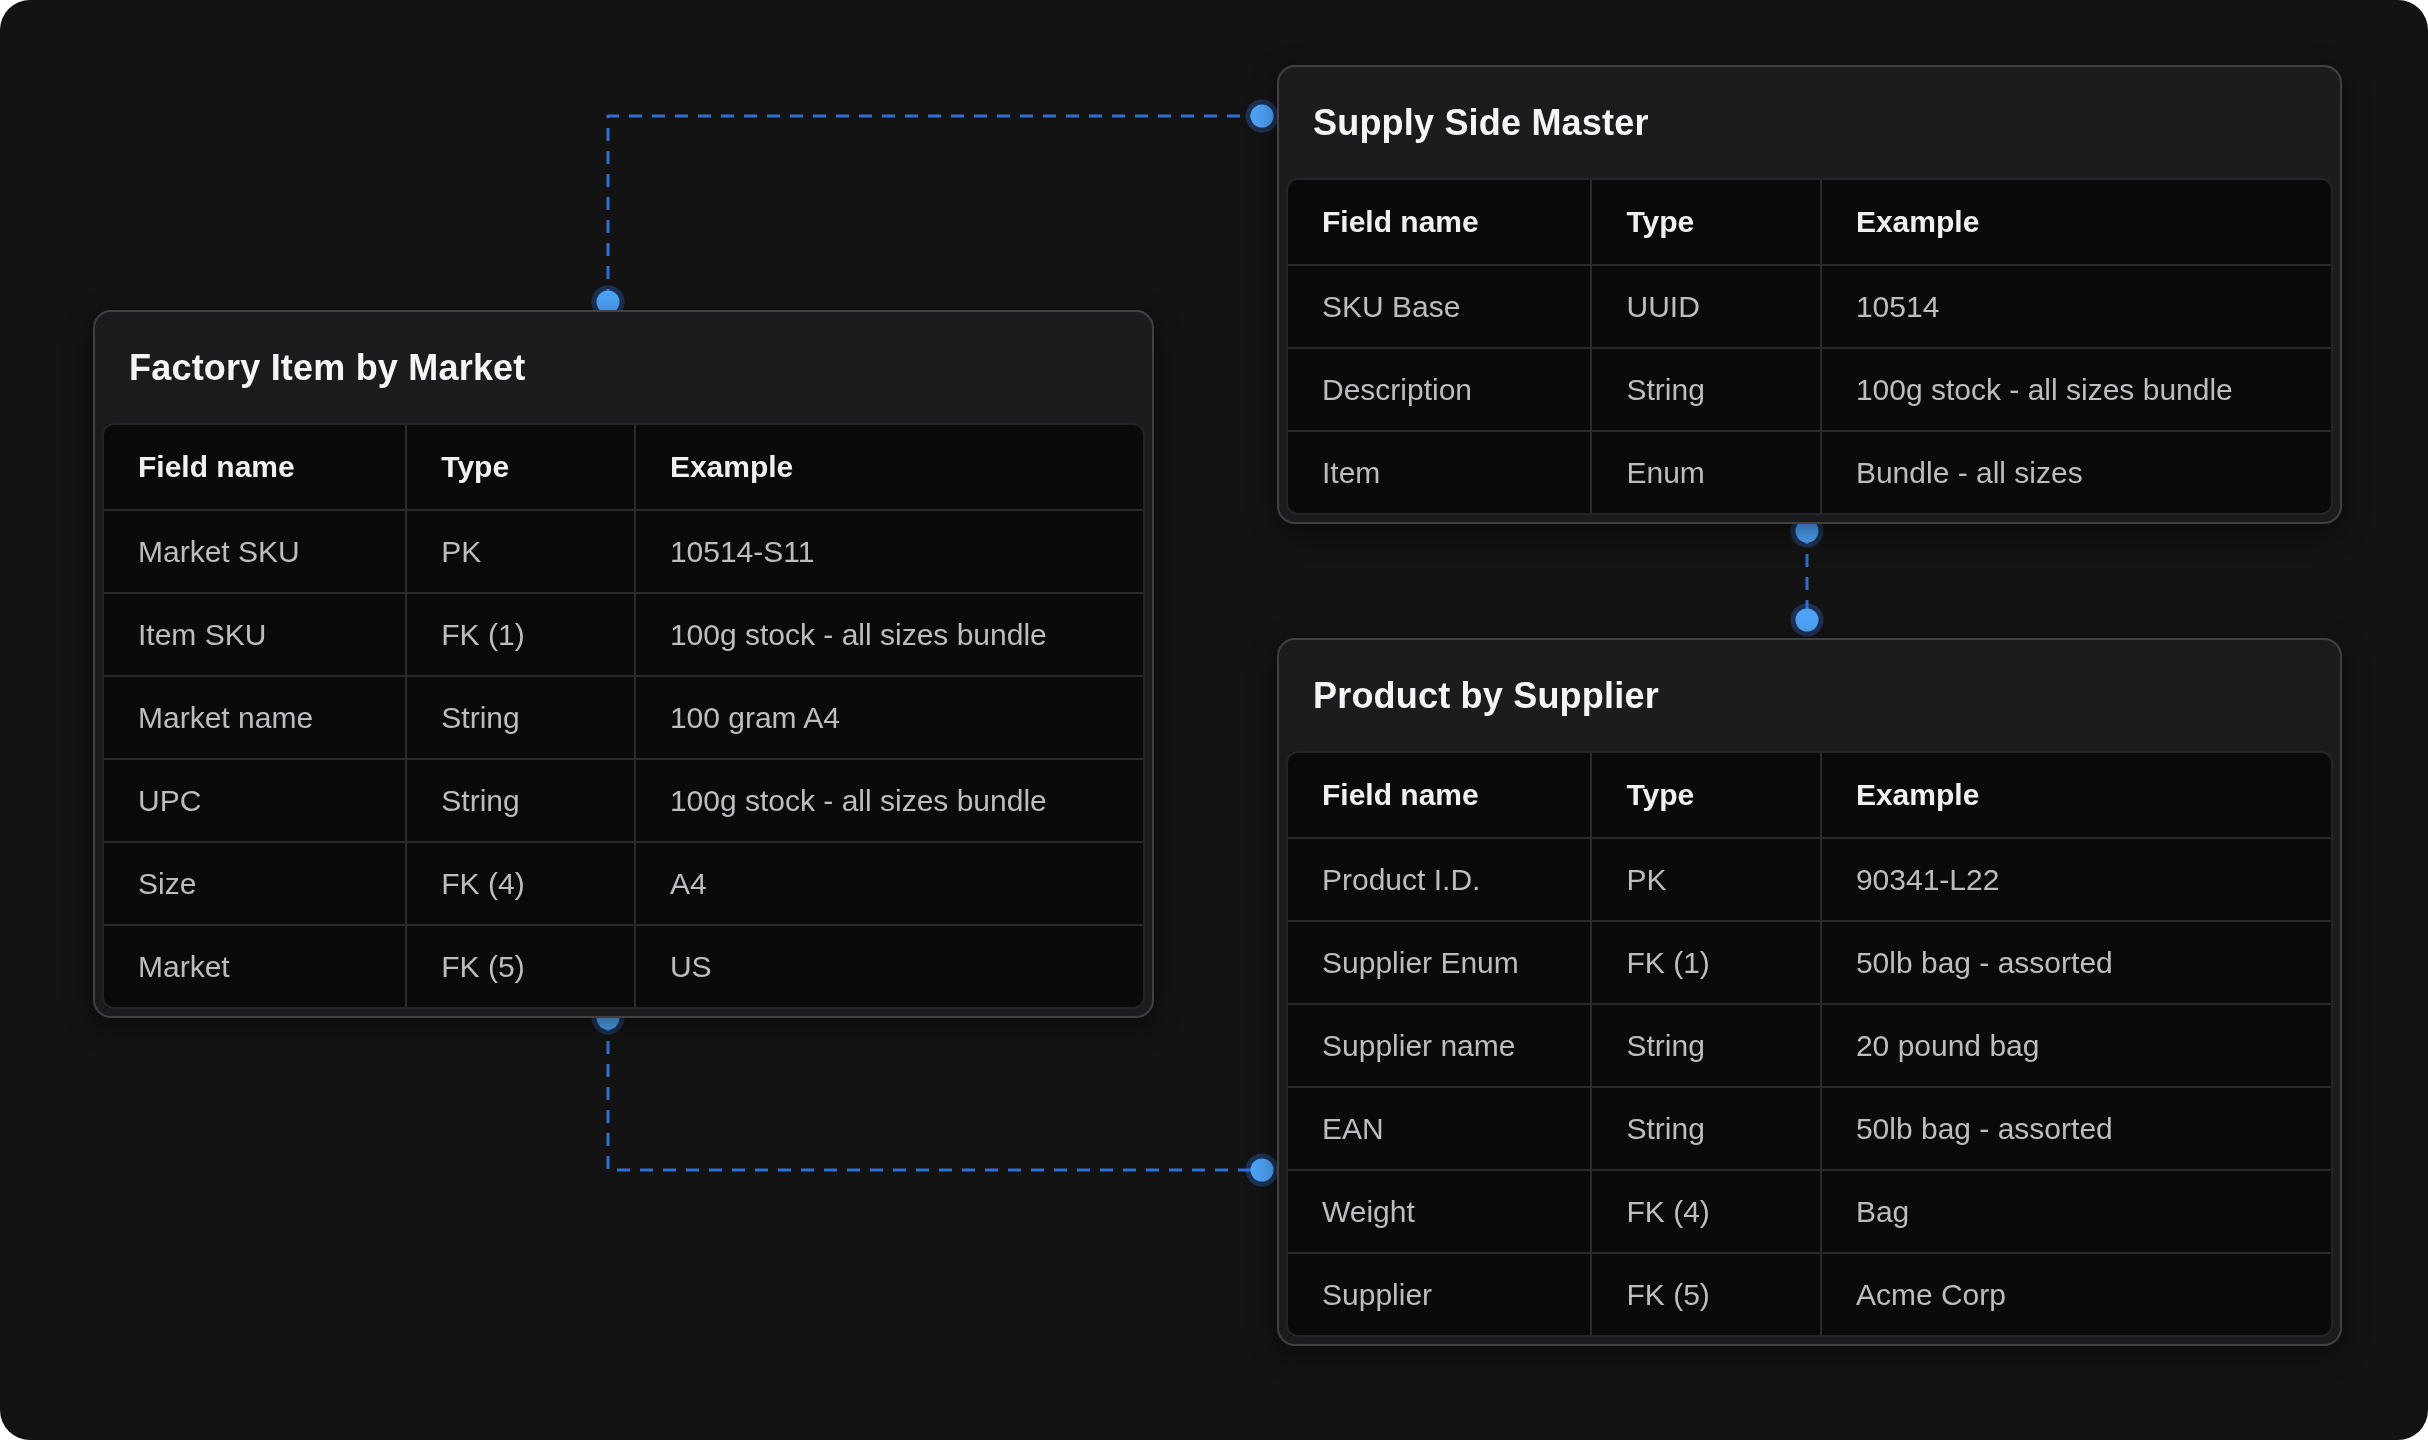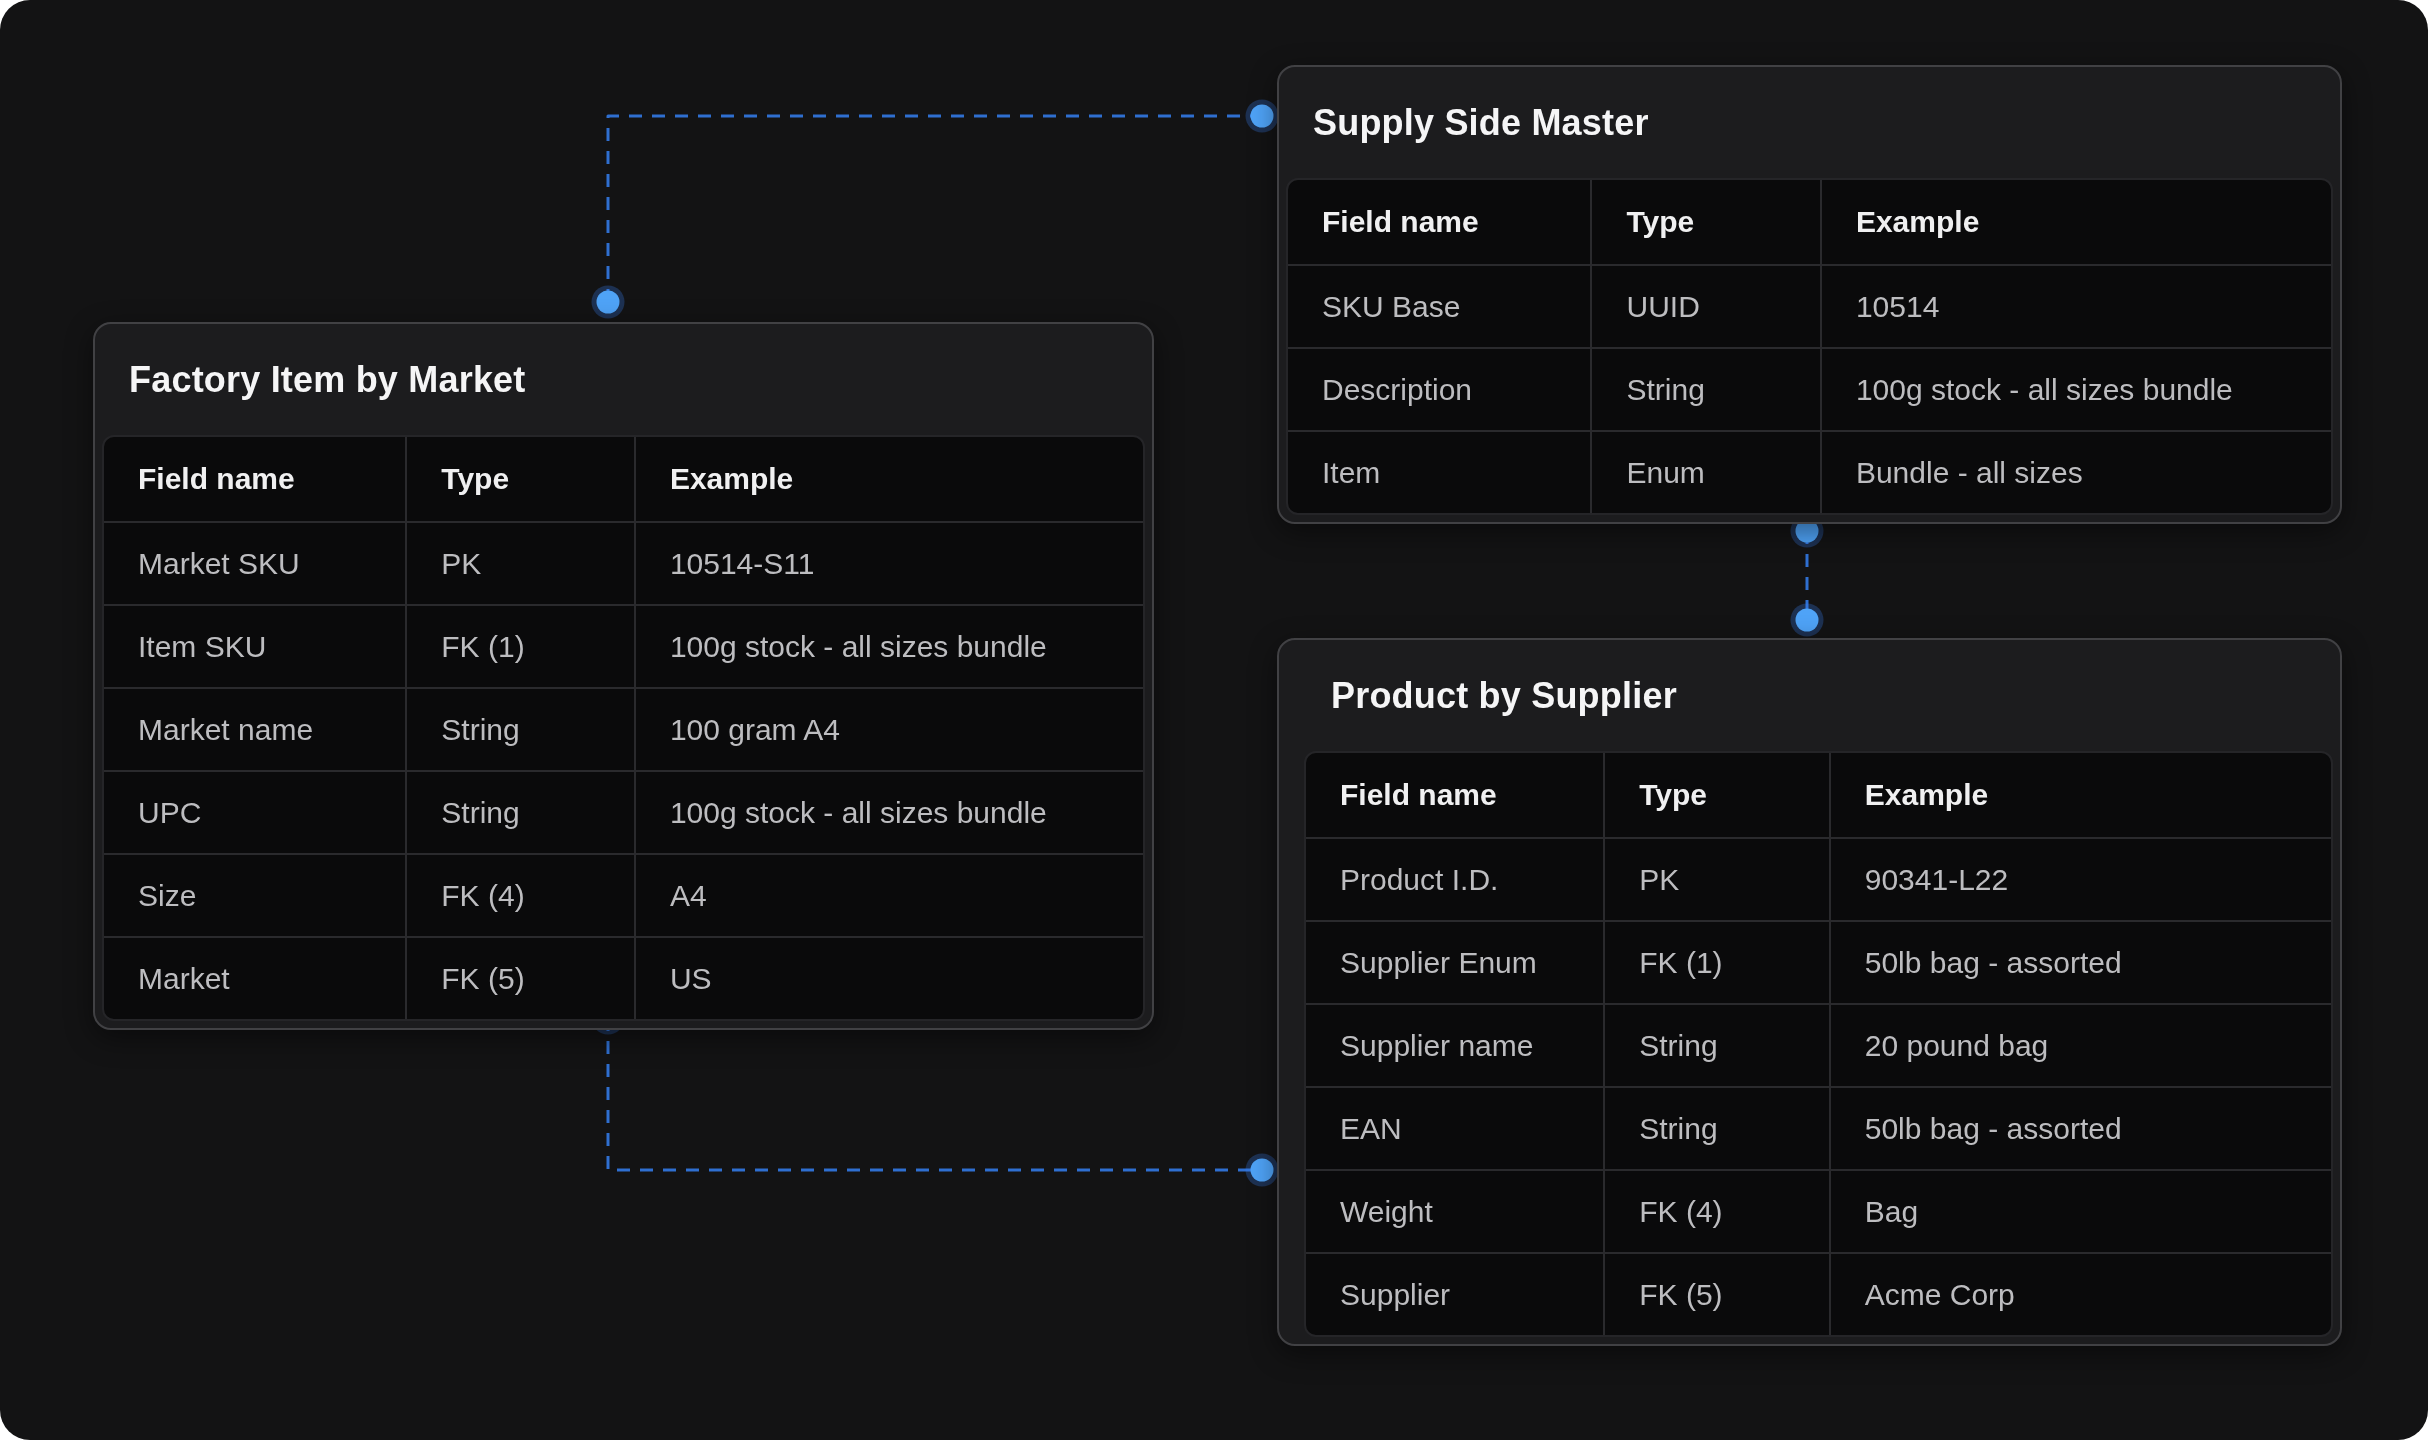--- a/index.html
+++ b/index.html
@@ -119,21 +119,21 @@
         <circle cx="1807" cy="531" r="16.5" fill="rgba(59,130,246,0.28)"></circle>
         <circle cx="1807" cy="531" r="11.5" fill="#4fa3f7"></circle>
       </g>
       <g>
         <circle cx="1807" cy="620" r="16.5" fill="rgba(59,130,246,0.28)"></circle>
         <circle cx="1807" cy="620" r="11.5" fill="#4fa3f7"></circle>
       </g>
     </g>
   </svg>
 
-  <section class="card" style="left:93px; top:310px; width:1061px;margin-top:12px;">
+  <section class="card" style="left:93px; top:310px; width:1061px;">
     <header class="card-title">Factory Item by Market</header>
     <div class="table-wrap">
       <table>
         <colgroup>
             <col class="c-field">
             <col class="c-type">
             <col class="c-example">
           </colgroup>
         <thead>
           <tr>
@@ -208,21 +208,21 @@
           <tr>
             <td>Item</td>
             <td>Enum</td>
             <td>Bundle - all sizes</td>
           </tr>
         </tbody>
       </table>
     </div>
   </section>
 
-  <section class="card" style="left:1277px; top:638px; width:1065px;padding-left:18px;">
+  <section class="card" style="left:1277px; top:638px; width:1065px;">
     <header class="card-title">Product by Supplier</header>
     <div class="table-wrap">
       <table>
         <colgroup>
             <col class="c-field">
             <col class="c-type">
             <col class="c-example">
           </colgroup>
         <thead>
           <tr>

